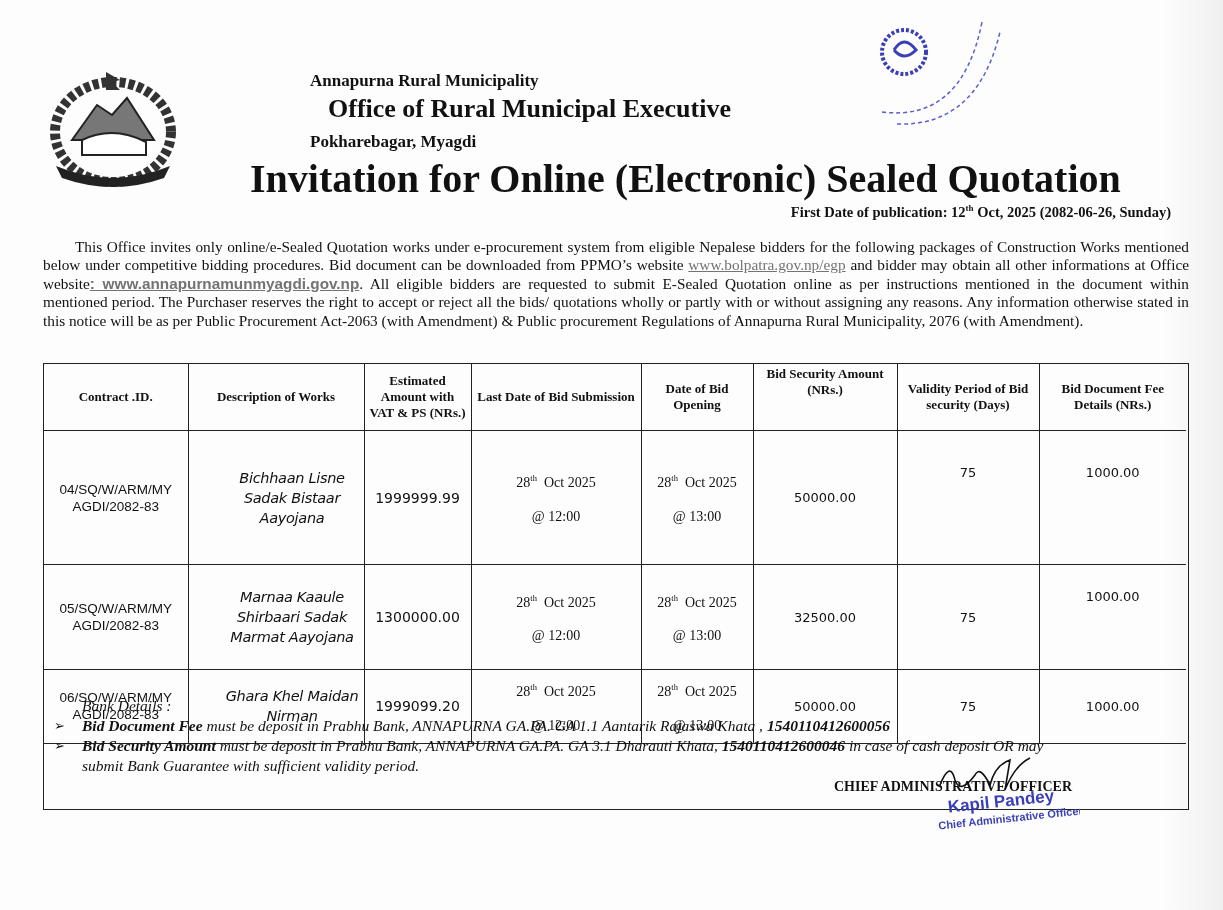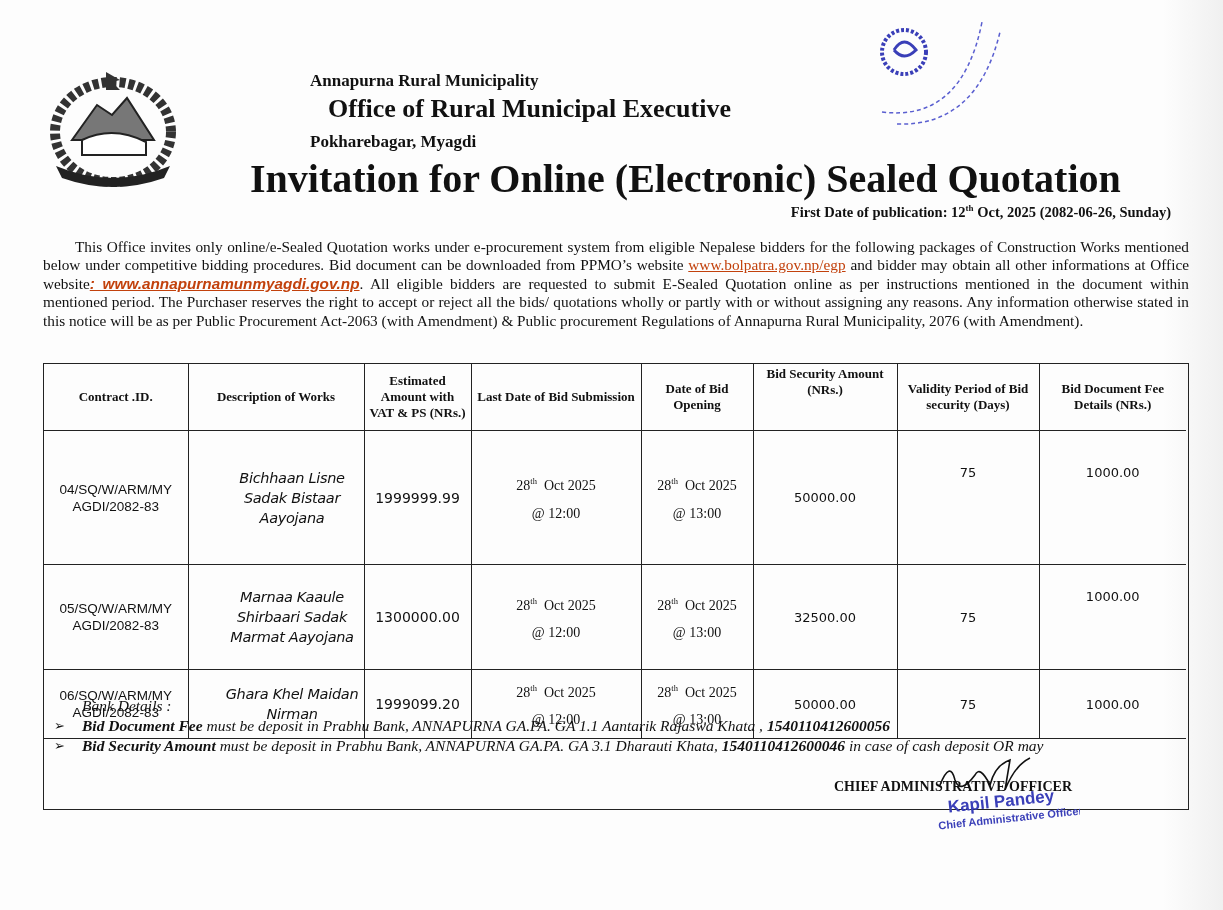--- a/index.html
+++ b/index.html
@@ -28,42 +28,42 @@
   .h-title { top: 155px; left: 250px; width: 900px; font-size: 40px; }
   .pubdate {
     position: absolute; right: 52px; top: 203px; font-size: 14.5px; font-weight: bold;
   }
   .pubdate sup { font-size: 9px; }
   .intro {
     position: absolute; left: 43px; top: 238px; width: 1146px;
     font-size: 15.3px; line-height: 18.4px; text-align: justify;
   }
   .intro .indent { display: inline-block; width: 32px; }
-  .intro a { color: #c2410c; }
-  .intro .site2 { font-family: "Liberation Sans", sans-serif; font-style: italic; font-weight: bold; text-decoration: underline; }
+  .intro a { color: #737373; }
+  .intro .site2 { font-family: "Liberation Sans", sans-serif; font-weight: bold; text-decoration: underline; }
   .tbl-wrap {
     position: absolute; left: 43px; top: 363px; width: 1146px; height: 447px;
     border: 1.5px solid #222; box-sizing: border-box;
   }
   table {
     border-collapse: collapse; width: 1142px; table-layout: fixed;
     position: absolute; left: 0; top: 0;
   }
   th, td { border: 1.3px solid #222; text-align: center; vertical-align: middle; padding: 0 4px; }
   th { font-size: 13px; font-weight: bold; height: 64px; line-height: 16px; }
   tr.r1 td { height: 99px; }
   tr.r2 td { height: 80px; }
   tr.r3 td { height: 68px; }
   table tr:first-child th { border-top: none; }
   table th:first-child, table td:first-child { border-left: none; }
   table th:last-child, table td:last-child { border-right: none; }
   .cid { font-family: "Liberation Sans", sans-serif; font-size: 13.5px; line-height: 17px; }
   .desc { font-family: "DejaVu Sans", sans-serif; font-style: italic; font-size: 14.5px; line-height: 20px; letter-spacing: -0.3px; padding-left: 36px; }
   .amt { font-family: "DejaVu Sans", sans-serif; font-size: 14px; text-align: center; }
-  .dt { font-size: 14px; line-height: 28px; }
+  .dt { font-size: 14px; line-height: 34px; }
   .dt sup { font-size: 8.5px; }
   .num { font-family: "DejaVu Sans", sans-serif; font-size: 13px; }
   .bank {
     position: absolute; left: 0; top: 332px; width: 1140px;
     font-size: 15.5px; font-style: italic; line-height: 20px;
   }
   .bank .bt { padding-left: 38px; }
   .bank .bl { position: relative; padding-left: 38px; }
   .bank .arrow { position: absolute; left: 10px; font-style: normal; font-size: 13px; }
   .bank .nb { font-weight: bold; }
@@ -184,20 +184,21 @@
         <td class="num">75</td>
         <td class="num">1000.00</td>
       </tr>
     </tbody>
   </table>
 
   <div class="bank">
     <div class="bt">Bank Details :</div>
     <div class="bl"><span class="arrow">➢</span><span class="nb">Bid Document Fee</span><span> must be deposit in Prabhu Bank, ANNAPURNA GA.PA. GA 1.1 Aantarik Rajaswa Khata , </span><span class="nb">1540110412600056</span></div>
     <div class="bl"><span class="arrow">➢</span><span class="nb">Bid Security Amount</span><span> must be deposit in Prabhu Bank, ANNAPURNA GA.PA. GA 3.1 Dharauti Khata, </span><span class="nb">1540110412600046</span><span> in case of cash deposit OR may</span></div>
+    <div class="cont">submit Bank Guarantee with sufficient validity period.</div>
   </div>
 </div>
 
 <div class="cao">CHIEF ADMINISTRATIVE OFFICER</div>
 
 <svg class="sign-stamp" viewBox="0 0 160 100">
   <path d="M20 30 Q30 5 35 25 Q40 40 55 20 Q60 10 70 30 Q75 10 90 5 L85 35 Q95 10 110 3" fill="none" stroke="#111" stroke-width="1.6"></path>
   <text x="28" y="52" font-family="Liberation Sans, sans-serif" font-weight="bold" font-size="17" fill="#3a3fb8" transform="rotate(-6 80 50)">Kapil Pandey</text>
   <text x="18" y="68" font-family="Liberation Sans, sans-serif" font-weight="bold" font-size="11" fill="#3a3fb8" transform="rotate(-6 80 64)">Chief Administrative Officer</text>
 </svg>

